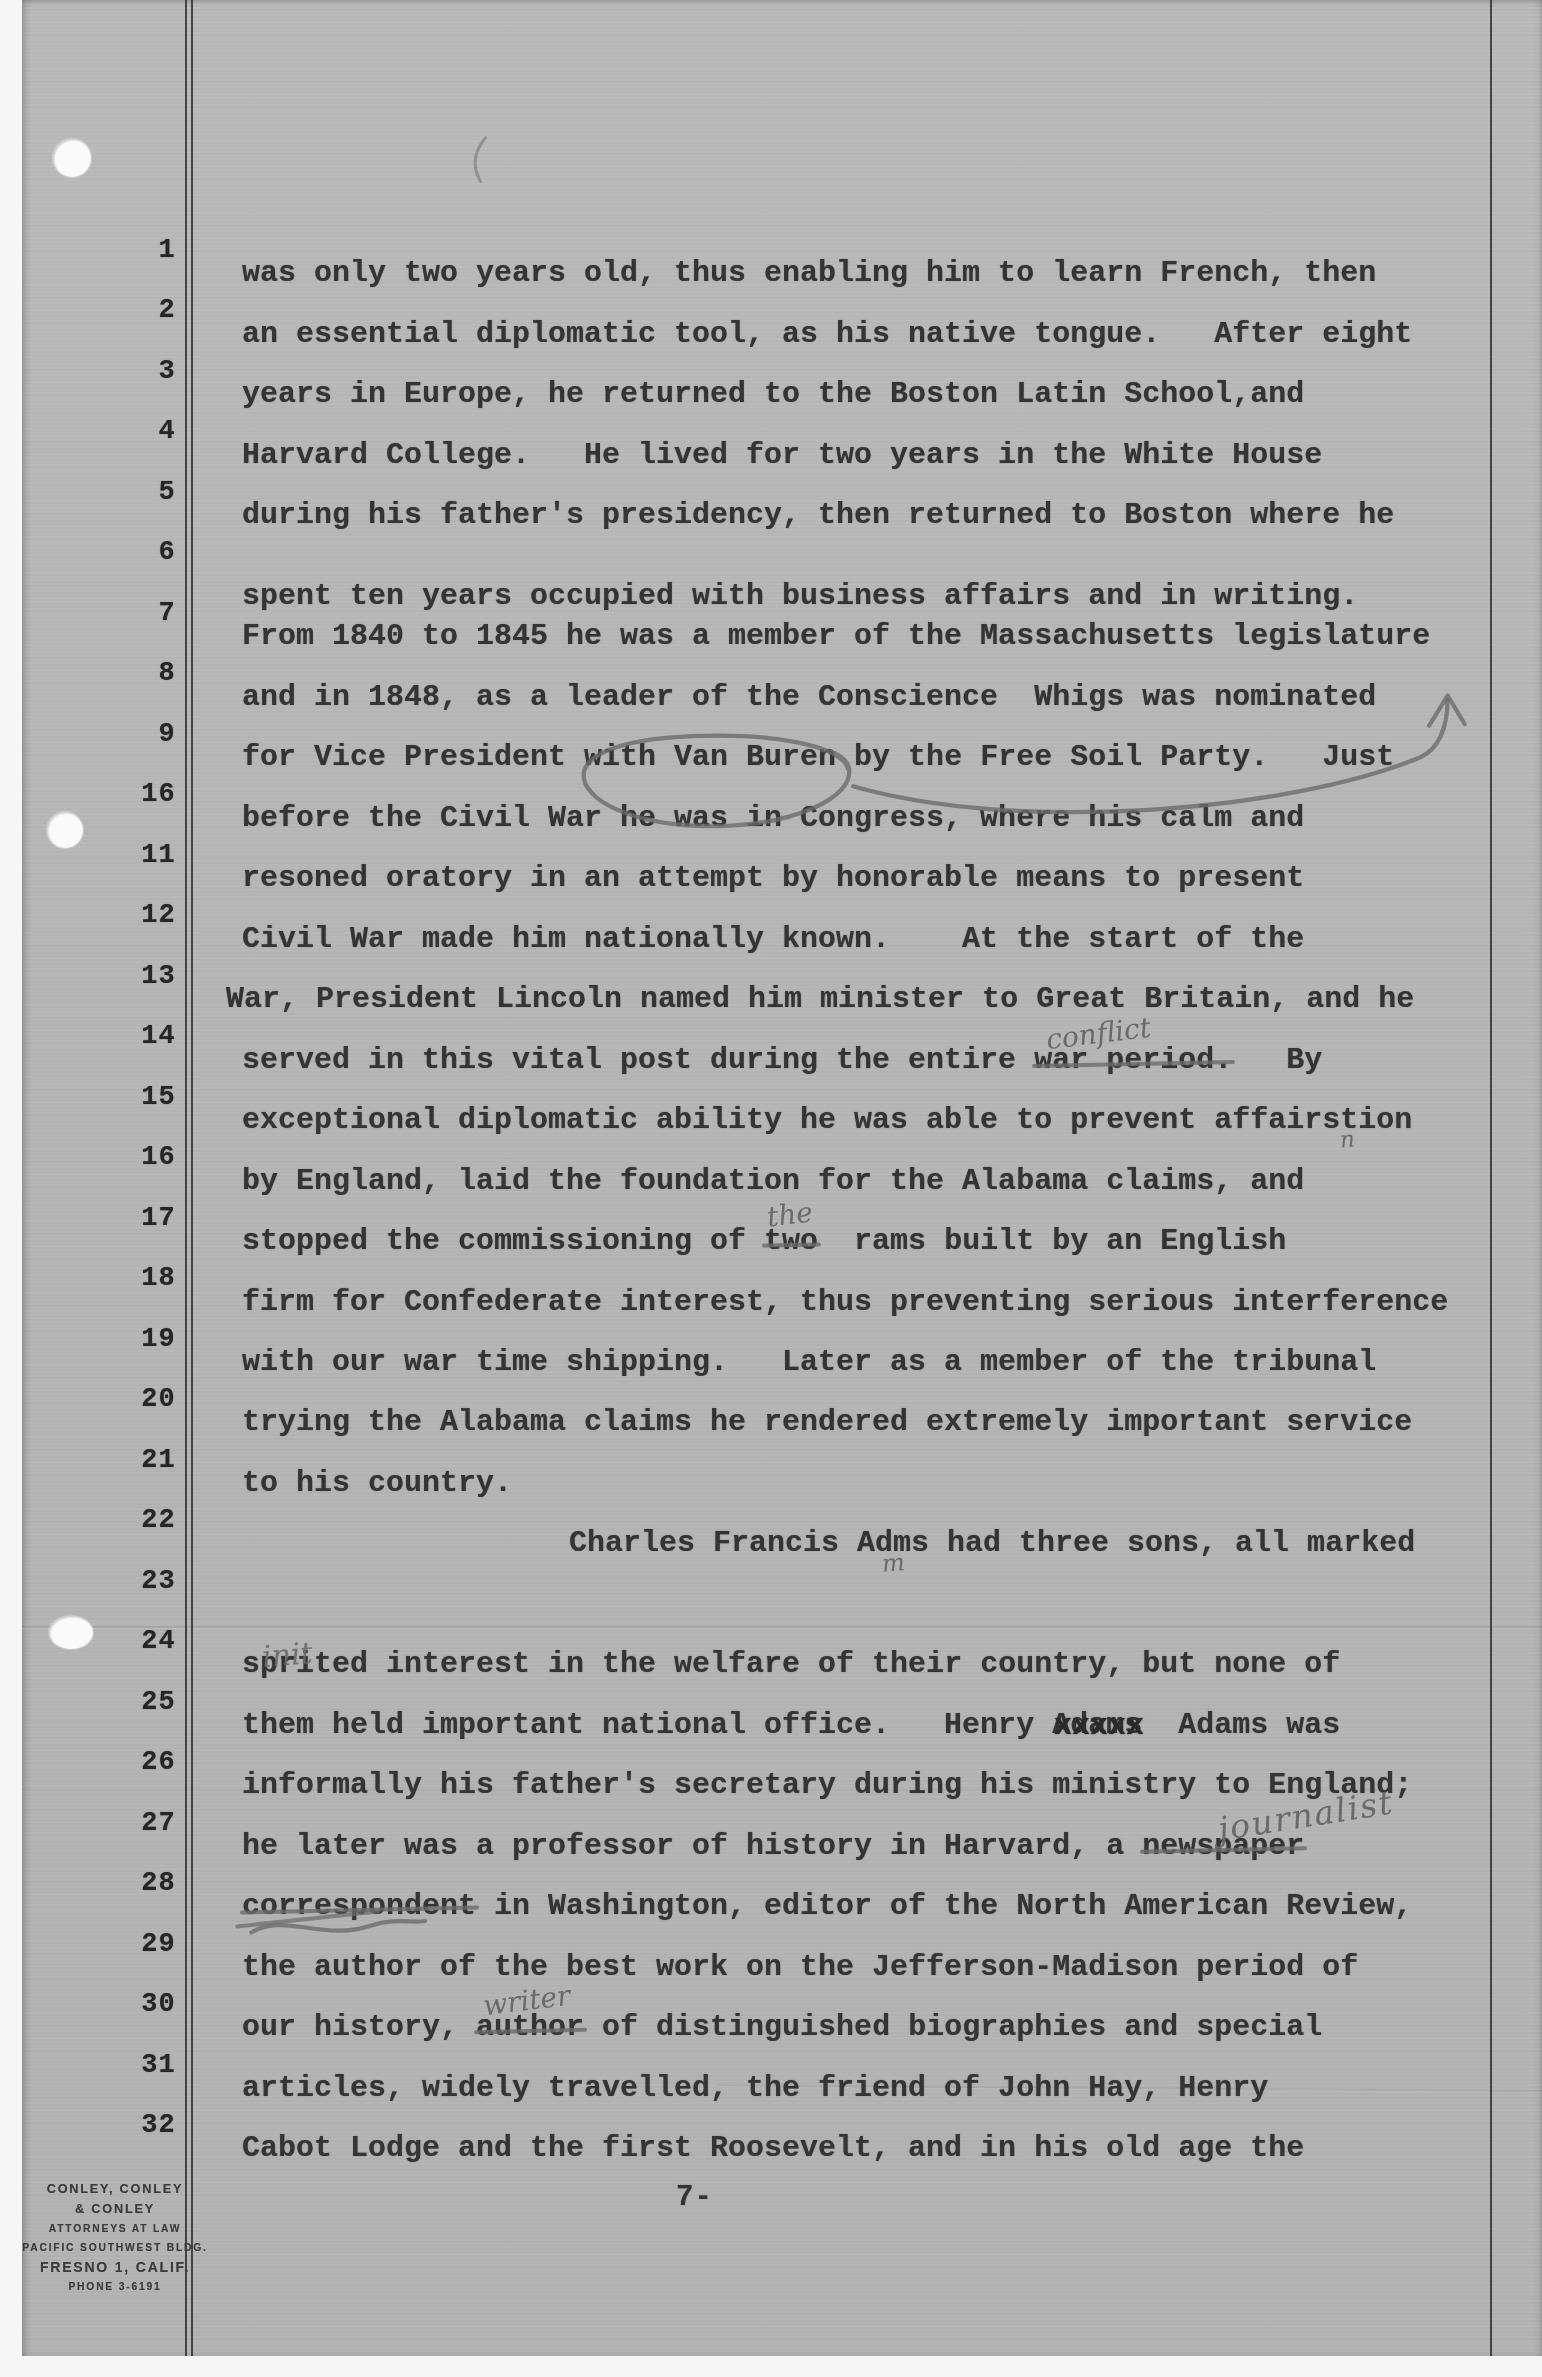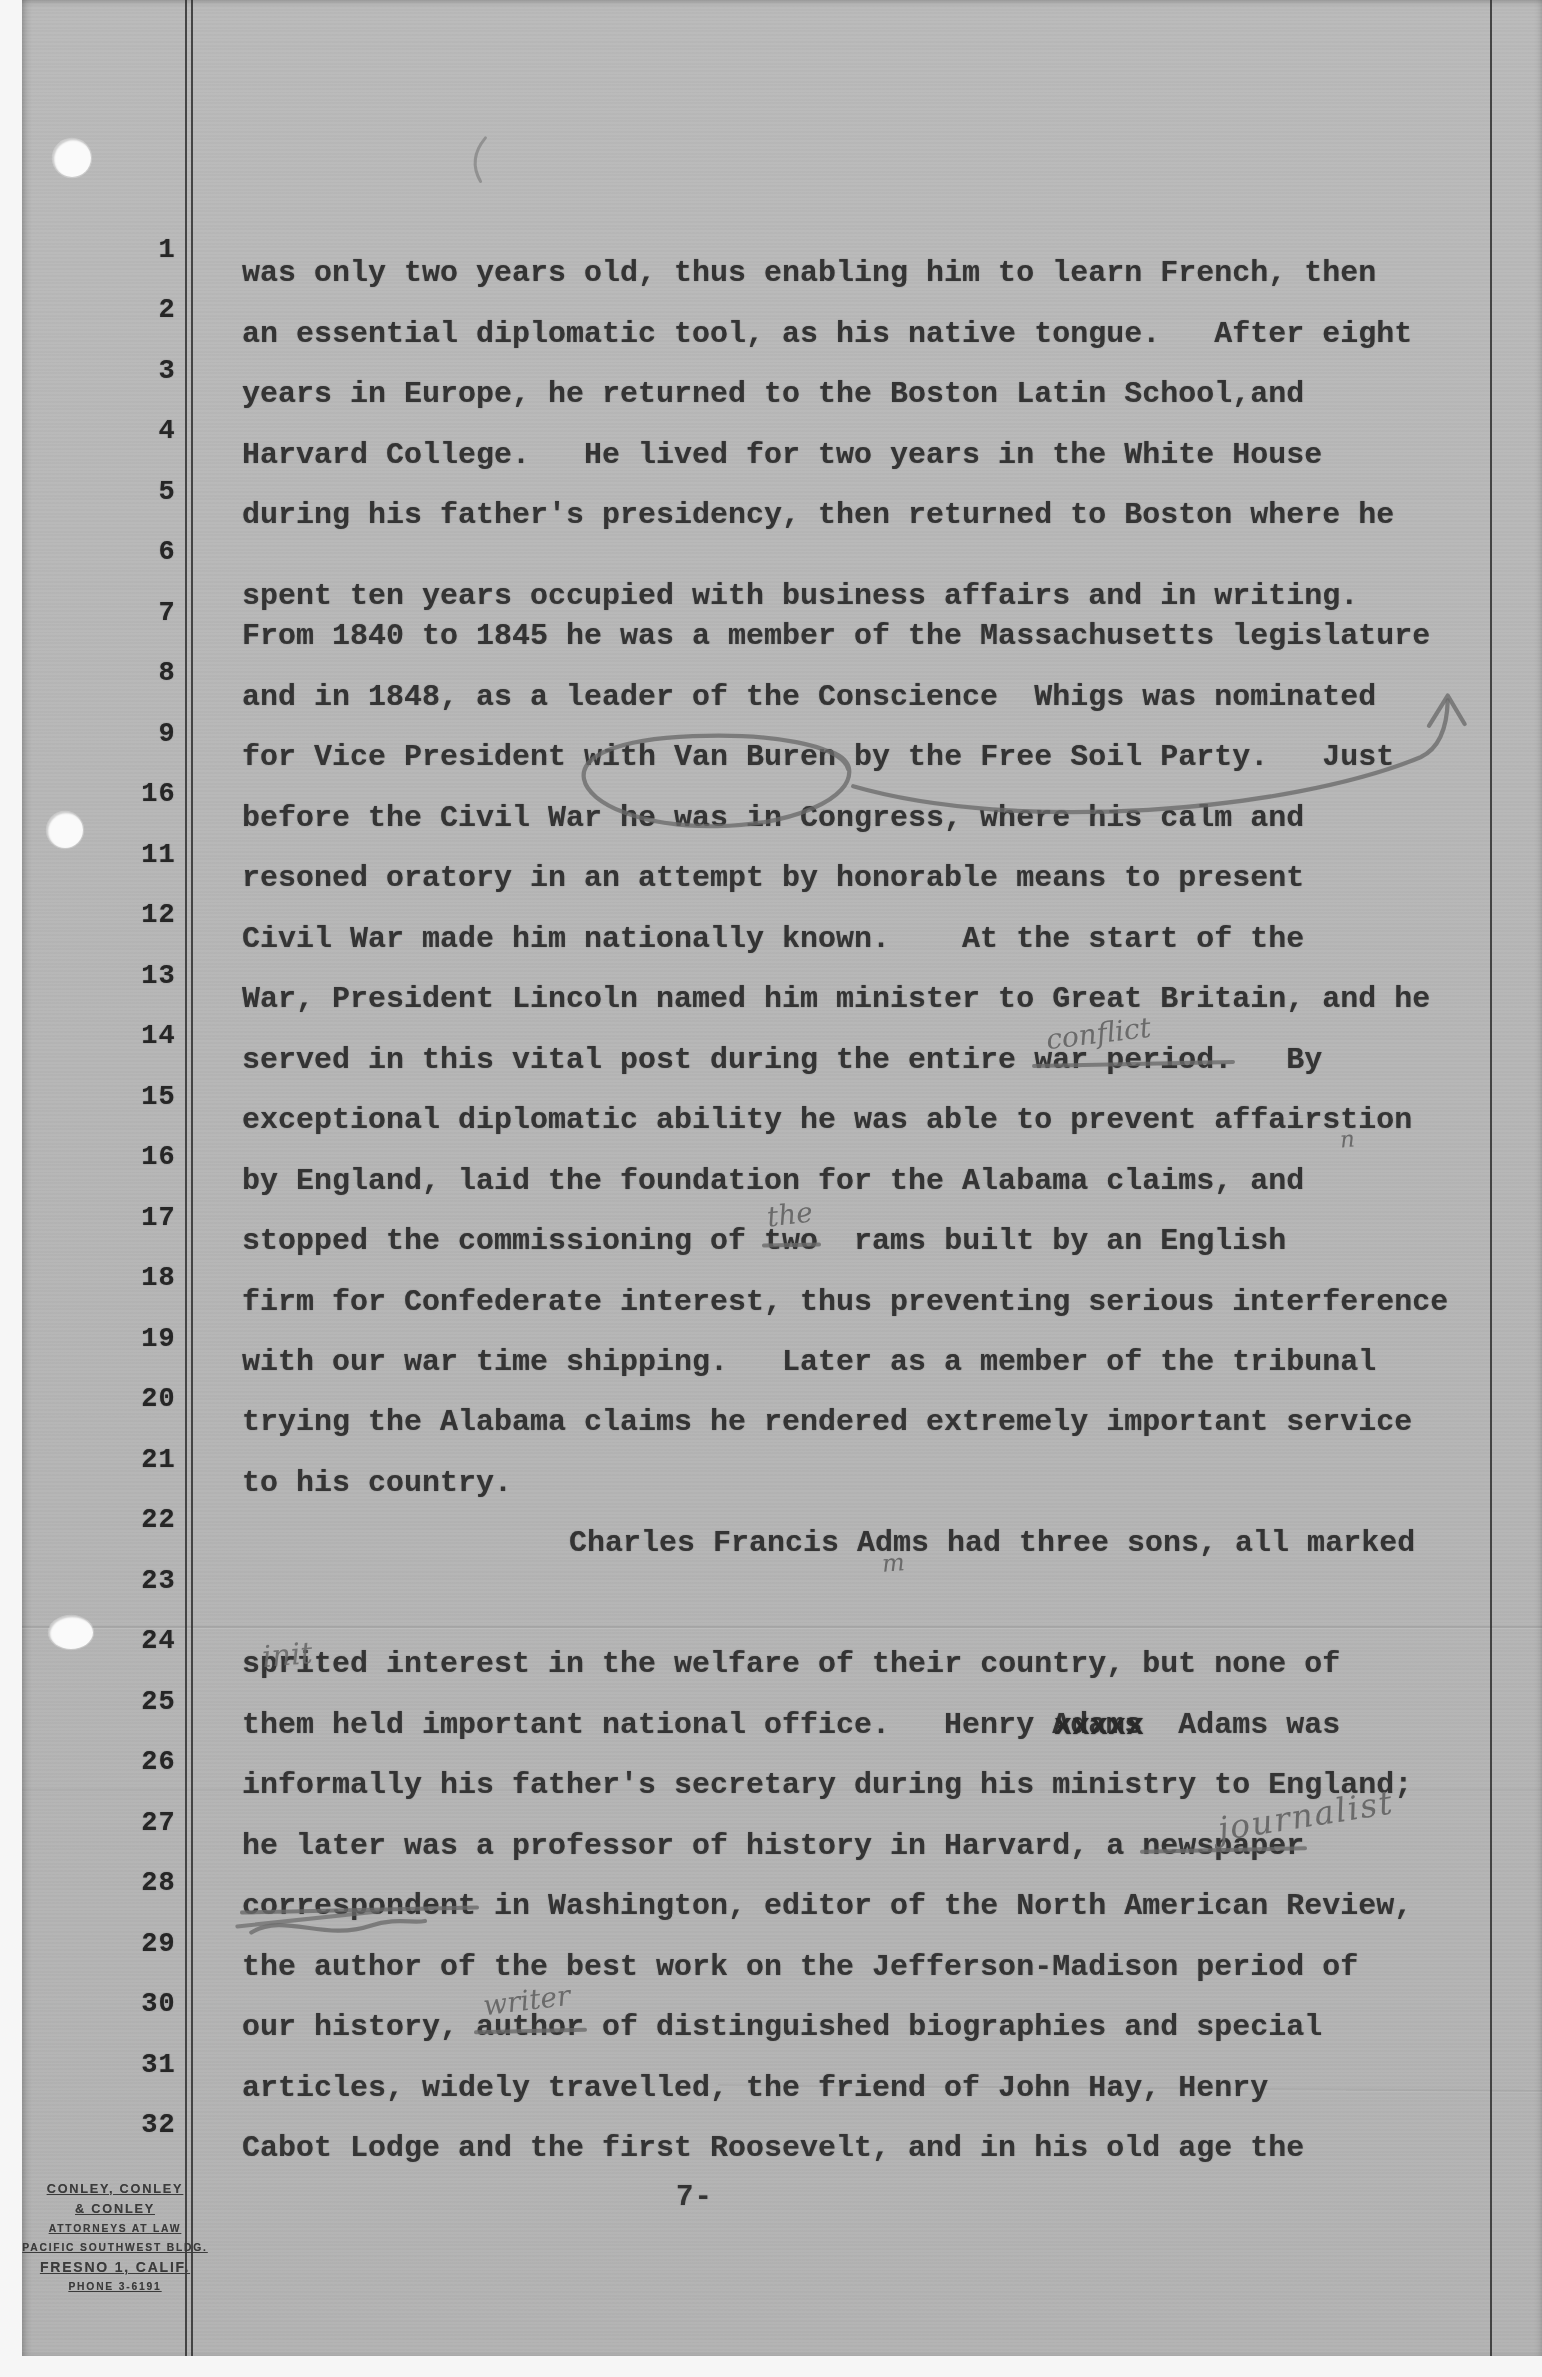--- a/index.html
+++ b/index.html
@@ -32,21 +32,21 @@
   .hw-under{left:58%;top:72%;font-size:23px;transform:rotate(-4deg);}
   .hw-below{left:34%;top:70%;font-size:24px;transform:rotate(-4deg);}
   .hw-over{left:16%;top:-14%;font-size:30px;transform:rotate(-5deg);opacity:.9;}
   .ins{display:inline-block;width:0;overflow:visible;position:relative;}
   .xout{position:relative;}
   .xov{position:absolute;left:1.8px;top:1.2px;color:#2a2a2a;text-shadow:0 0 1.8px rgba(30,30,30,.7);}
   .pencil-svg{position:absolute;inset:0;pointer-events:none;}
   .pencil-svg path{stroke:var(--pencil);stroke-width:7;fill:none;stroke-linecap:round;stroke-linejoin:round;opacity:.78;}
   .stamp{position:absolute;left:18px;top:2179px;width:194px;text-align:center;
          font-family:"Liberation Sans", sans-serif;font-weight:bold;color:#3b3b3b;
-         text-shadow:0 0 0.6px rgba(40,40,40,.4);text-decoration:underline;}
+         text-shadow:0 0 0.6px rgba(40,40,40,.4);}
   .stamp div{letter-spacing:1.8px;}
   .stamp .s0,.stamp .s1{font-size:12.7px;line-height:20px;}
   .stamp .s2,.stamp .s3{font-size:10.3px;line-height:19px;}
   .stamp .s4{font-size:14px;line-height:20px;}
   .stamp .s5{font-size:10.3px;line-height:19px;}
   .pagenum{position:absolute;left:676px;top:2181px;font-size:29px;font-weight:bold;color:var(--ink);
            text-shadow:0 0 1.2px rgba(40,40,40,.45);letter-spacing:1.2px;}
   .edge-left{position:absolute;left:0;top:0;width:22px;height:2377px;background:var(--frame);}
   .edge-bottom{position:absolute;left:0;top:2356px;width:1543px;height:22px;background:var(--frame);}
 </style>
@@ -109,21 +109,21 @@
       <div class="line" style="top: 375px; left: 242px;"><span class="t">years in Europe, he returned to the Boston Latin School,and</span></div>
       <div class="line" style="top: 436px; left: 242px;"><span class="t">Harvard College.   He lived for two years in the White House</span></div>
       <div class="line" style="top: 496px; left: 242px;"><span class="t">during his father's presidency, then returned to Boston where he</span></div>
       <div class="line" style="top: 577px; left: 242px; text-decoration: underline;"><span class="t">spent ten years occupied with business affairs and in writing.</span></div>
       <div class="line" style="top: 617px; left: 242px;"><span class="t">From 1840 to 1845 he was a member of the Massachusetts legislature</span></div>
       <div class="line" style="top: 678px; left: 242px;"><span class="t">and in 1848, as a leader of the Conscience  Whigs was nominated</span></div>
       <div class="line" style="top: 738px; left: 242px;"><span class="t">for Vice President </span><span class="t">with Van Buren</span><span class="t"> by the Free Soil Party.   Just</span></div>
       <div class="line" style="top: 799px; left: 242px;"><span class="t">before the Civil War he was in Congress, where his calm and</span></div>
       <div class="line" style="top: 859px; left: 242px;"><span class="t">resoned oratory in an attempt by honorable means to present</span></div>
       <div class="line" style="top: 920px; left: 242px;"><span class="t">Civil War made him nationally known.    At the start of the</span></div>
-      <div class="line" style="top: 980px; left: 242px; text-align: right;"><span class="t">War, President Lincoln named him minister to Great Britain, and he</span></div>
+      <div class="line" style="top: 980px; left: 226px; text-align: right;"><span class="t">War, President Lincoln named him minister to Great Britain, and he</span></div>
       <div class="line" style="top: 1041px; left: 242px;"><span class="t">served in this vital post during the entire </span><span class="t strike">war period.<span class="hw hw-above">conflict</span></span><span class="t">   By</span></div>
       <div class="line" style="top: 1101px; left: 242px;"><span class="t">exceptional diplomatic ability he was able to prevent affairs</span><span class="t ins"><span class="hw hw-under">n</span></span><span class="t">tion</span></div>
       <div class="line" style="top: 1162px; left: 242px;"><span class="t">by England, laid the foundation for the Alabama claims, and</span></div>
       <div class="line" style="top: 1222px; left: 242px;"><span class="t">stopped the commissioning of </span><span class="t strike">two<span class="hw hw-above">the</span></span><span class="t">  rams built by an English</span></div>
       <div class="line" style="top: 1343px; left: 242px;"><span class="t">with our war time shipping.   Later as a member of the tribunal</span></div>
       <div class="line" style="top: 1283px; left: 242px;"><span class="t">firm for Confederate interest, thus preventing serious interference</span></div>
       <div class="line" style="top: 1403px; left: 242px;"><span class="t">trying the Alabama claims he rendered extremely important service</span></div>
       <div class="line" style="top: 1464px; left: 242px;"><span class="t">to his country.</span></div>
       <div class="line" style="top: 1524px; left: 569px;"><span class="t">Charles Francis </span><span class="t">Adms<span class="hw hw-below">m</span></span><span class="t"> had three sons, all marked</span></div>
       <div class="line" style="top: 1645px; left: 242px;"><span class="t">sprited<span class="hw hw-over">init</span></span><span class="t"> interest in the welfare of their country, but none of</span></div>

